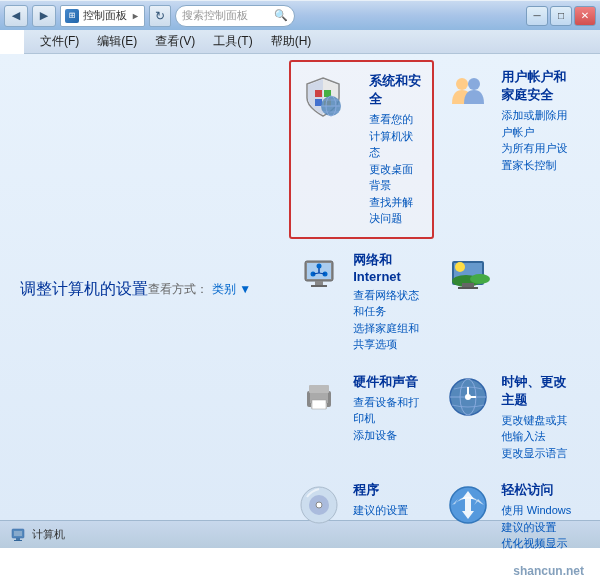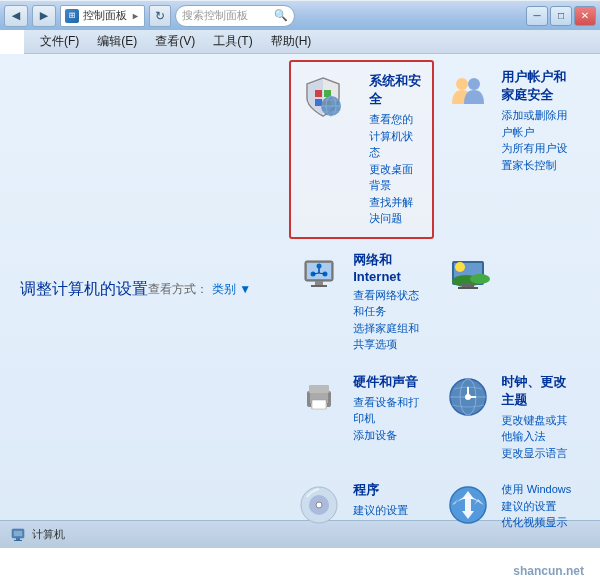--- a/index.html
+++ b/index.html
@@ -472,20 +472,21 @@
         <svg width="44" height="44" viewBox="0 0 44 44">
 
           <circle cx="22" cy="22" r="18" fill="#5599dd"></circle>
           <circle cx="22" cy="22" r="18" fill="none" stroke="#3377bb" stroke-width="1.5"></circle>
 
           <path d="M22 8 L28 16 L25 16 L25 28 L28 28 L22 36 L16 28 L19 28 L19 16 L16 16 Z" fill="white" opacity="0.9"></path>
           <path d="M12 16 L8 22 L12 18 A14 14 0 0 1 32 18 L28 22 L32 16 L38 22 L34 20 A18 18 0 0 0 10 20 L6 22 Z" fill="white" opacity="0.7"></path>
         </svg>
       </div>
       <div class="panel-text">
+        <span class="panel-title">轻松访问</span>
         <div class="panel-desc">
           <a>使用 Windows 建议的设置</a>
           <a>优化视频显示</a>
         </div>
       </div>
     </div>
 
   </div>
 </div>
 

